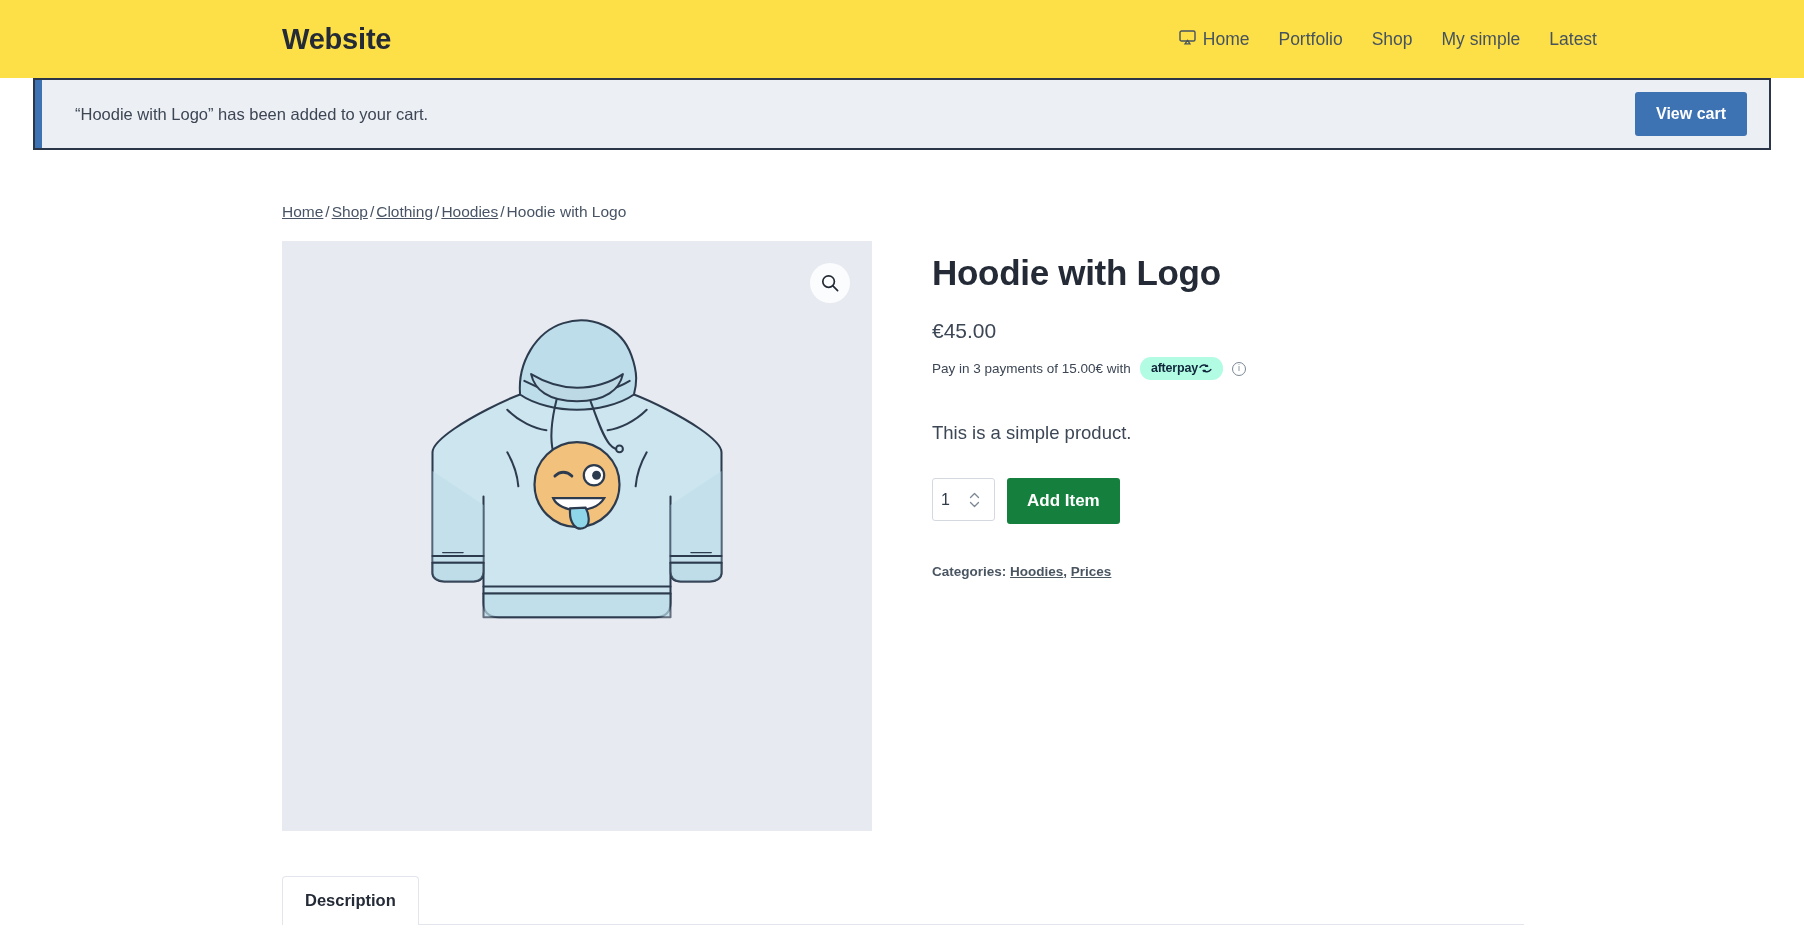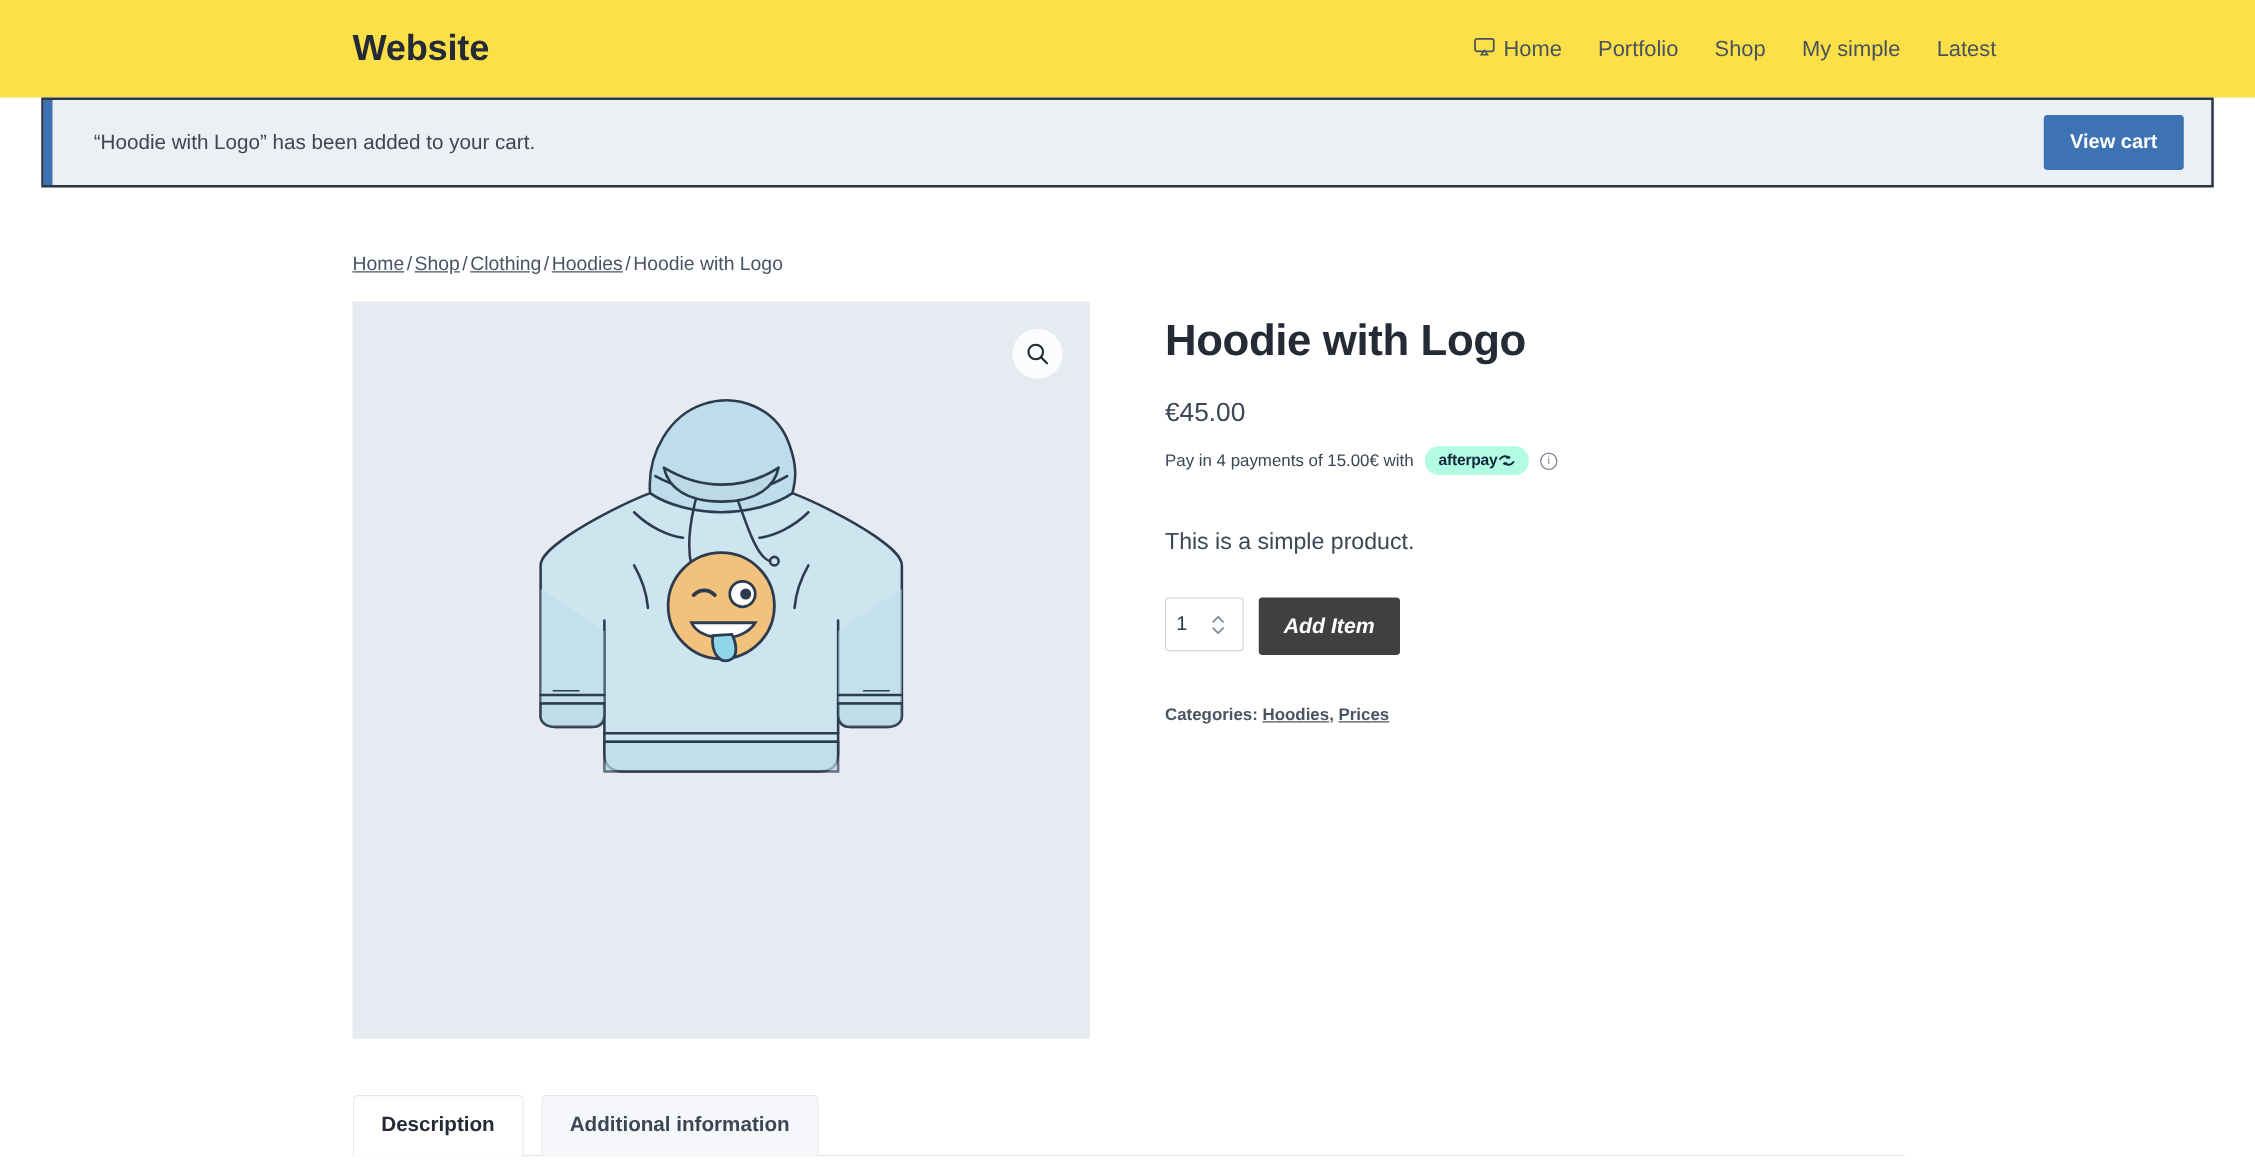--- a/index.html
+++ b/index.html
@@ -208,30 +208,29 @@
     color: #2f3a4a;
     background: transparent;
   }
   .spinner {
     display: flex;
     flex-direction: column;
     gap: 2px;
     cursor: pointer;
   }
   .add-btn {
-    background: #404040;
+    background: #15803d;
     color: #fff;
     border: none;
     border-radius: 3px;
     font-size: 17px;
     font-weight: bold;
     font-family: "Liberation Sans", sans-serif;
     padding: 13px 20px;
     cursor: pointer;
-    font-style: italic;
   }
 
   .meta {
     font-size: 13.5px;
     font-weight: bold;
     color: #4a5562;
     line-height: 1.55;
   }
   .meta a {
     color: #4a5562;
@@ -380,21 +379,21 @@
         </g>
       </svg>
     </div>
 
     <div class="summary">
       <h1 class="product-title">Hoodie with Logo</h1>
 
       <div class="price">€45.00</div>
 
       <div class="afterpay-row">
-        <span>Pay in 4 payments of 15.00€ with</span>
+        <span>Pay in 3 payments of 15.00€ with</span>
         <span class="afterpay-badge">
           <span>afterpay</span>
           <svg width="13" height="11" viewBox="0 0 13 11" fill="none" xmlns="http://www.w3.org/2000/svg">
             <path d="M1 4.2 C3 1.4 6.2 1.4 8.2 3.2 L6.6 3.2 M11.8 6.6 C9.8 9.4 6.6 9.4 4.6 7.6 L6.2 7.6" stroke="#10273b" stroke-width="1.5" stroke-linecap="round" stroke-linejoin="round" fill="none"></path>
             <path d="M8.2 1.4 L9.6 3.2 L7.8 4.0 Z" fill="#10273b"></path>
             <path d="M4.6 9.4 L3.2 7.6 L5.0 6.8 Z" fill="#10273b"></path>
           </svg>
         </span>
         <span class="info-icon">i</span>
       </div>
@@ -421,18 +420,17 @@
           <span>Categories:</span>
           <a>Hoodies</a><span>, </span><a>Prices</a>
         </div>
       </div>
     </div>
   </div>
 
   <div class="tabs-wrap">
     <div class="tabs">
       <div class="tab active">Description</div>
-      <div class="tab">Additional information</div>
     </div>
     <div class="tab-underline"></div>
   </div>
 
 </main>
 
 </body></html>

